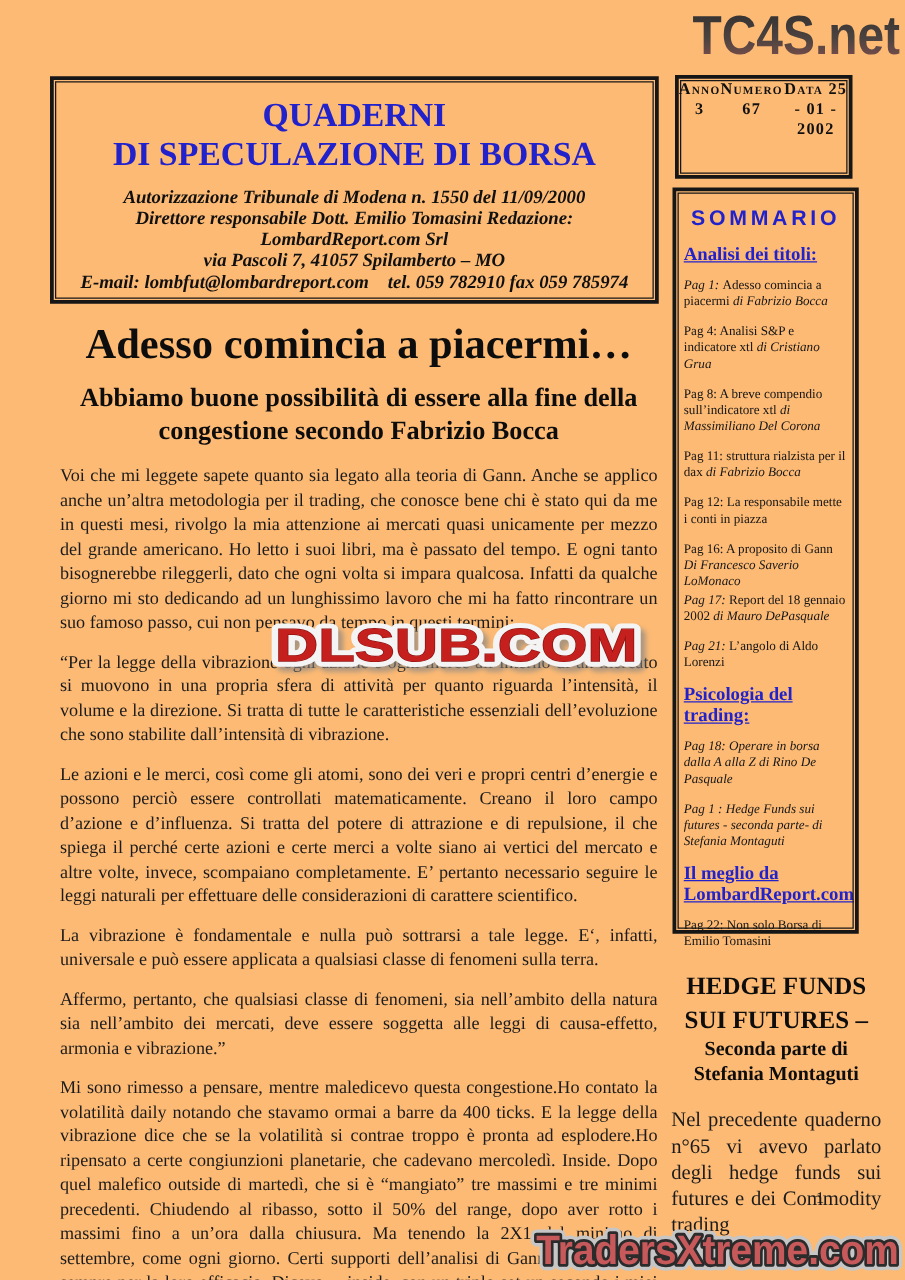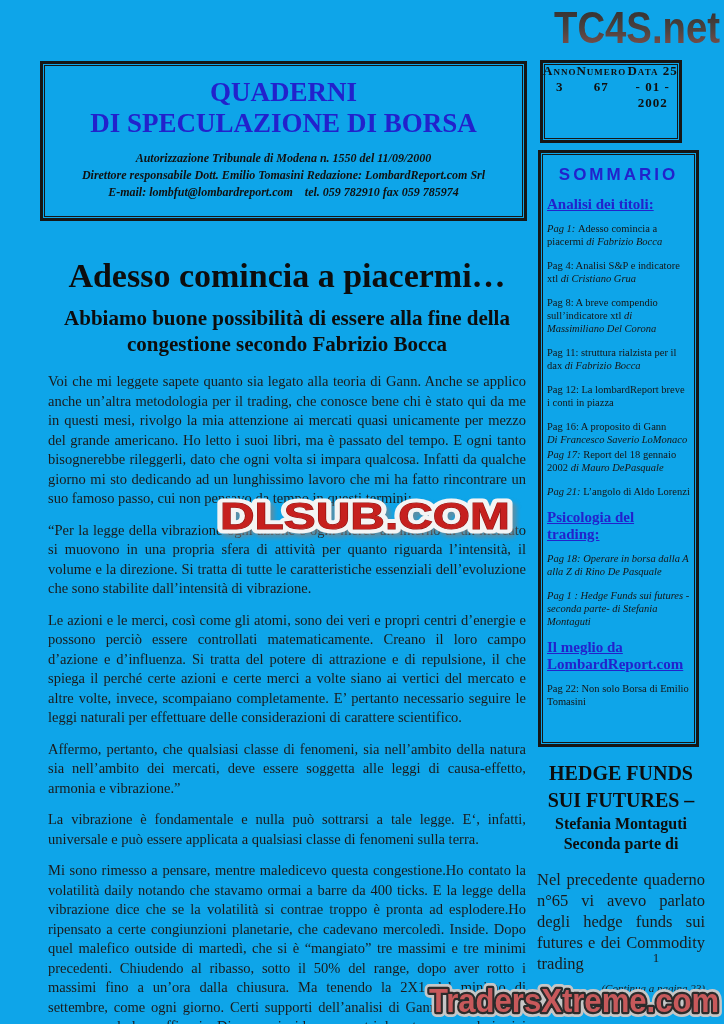--- a/index.html
+++ b/index.html
@@ -1,59 +1,59 @@
 <!DOCTYPE html>
 <html lang="it"><head>
 <meta charset="utf-8">
 <style>
   html,body { margin:0; padding:0; background:#fff; }
   .page {
-    position:relative; width:724px; height:1024px; background:#0ea5e9;
+    position:relative; width:724px; height:1024px; background:#fdba74;
     font-family:"Liberation Serif", serif; color:#1b1b1b; overflow:hidden;
   }
   
   .dbox { position:absolute; box-sizing:border-box; border:3px solid #161616; }
   .dbox::after { content:""; position:absolute; inset:1px; border:1px solid #161616; pointer-events:none; }
 
   
   .logo-top { position:absolute; top:2px; right:1px; }
 
   
-  .masthead { left:40px; top:61px; width:487px; height:160px; text-align:center; }
+  .masthead { left:40px; top:61px; width:487px; height:182px; text-align:center; }
   .m-title { margin-top:13px; font-size:27px; line-height:31px; font-weight:bold; color:#2222cc; }
-  .m-info  { margin-top:11px; font-size:12px; line-height:17px; font-weight:bold; font-style:italic; color:#101010; }
+  .m-info  { margin-top:11px; font-size:15px; line-height:17px; font-weight:bold; font-style:italic; color:#101010; }
 
   
   .issue { left:540px; top:60px; width:142px; height:83px; display:flex; flex-direction:row;
            justify-content:space-evenly; text-align:center; font-weight:bold; font-size:13px;
            font-variant:small-caps; letter-spacing:1px; color:#101010; }
 
   
-  .toc { left:538px; top:150px; width:161px; height:597px; padding:4px 6px; }
+  .toc { left:538px; top:150px; width:149px; height:597px; padding:4px 6px; }
   .toc-title { text-align:center; font-family:"Liberation Sans", sans-serif; font-weight:bold;
                font-size:17px; letter-spacing:3px; color:#2222cc; margin:8px 0 10px; }
   .toc-heading { font-size:15px; line-height:17px; font-weight:bold; color:#2222cc;
                  text-decoration:underline; margin:11px 0 9px; }
   .toc-item { font-size:10.5px; line-height:13px; margin:0 0 11px; color:#151515; }
   .toc-item.tight { margin-bottom:2px; }
   .toc-item .it { font-style:italic; }
 
   
   .article { position:absolute; left:36px; top:256px; width:502px; }
   .a-title { text-align:center; font-size:34px; line-height:40px; font-weight:bold; color:#0d0d0d; }
   .a-sub   { text-align:center; font-size:21px; line-height:26px; font-weight:bold; margin-top:9px; color:#0d0d0d; }
   .a-body  { margin-top:15px; font-size:14.5px; line-height:19.5px; text-align:justify; hyphens:auto; }
   .a-body p { margin:12px; }
   .a-body p.italic { }
 
   
   .watermark { position:absolute; left:214px; top:495px; filter:drop-shadow(4px 4px 2px rgba(130,130,130,0.65)); }
 
   
-  .hedge { position:absolute; left:537px; top:760px; width:168px; }
+  .hedge { position:absolute; left:537px; top:776px; width:168px; }
   .h-t   { text-align:center; font-weight:bold; font-size:20px; line-height:27px; color:#0d0d0d; }
   .h-s   { text-align:center; font-weight:bold; font-size:16px; line-height:20px; color:#0d0d0d; }
   .h-body{ margin-top:15px; font-size:16.5px; line-height:21px; text-align:justify; hyphens:auto; }
   .h-cont{ margin-top:8px; font-size:11px; font-style:italic; text-align:right; }
 
   .page-num { position:absolute; left:645px; top:950px; width:22px; text-align:center; font-size:13px; }
 
   .logo-bottom { position:absolute; right:0px; bottom:-2px; }
 </style>
 </head>
@@ -75,75 +75,76 @@
   </div>
 
   <div class="dbox masthead">
     <div class="m-title">
       <div>QUADERNI</div>
       <div>DI SPECULAZIONE DI BORSA</div>
     </div>
     <div class="m-info">
       <div>Autorizzazione Tribunale di Modena n. 1550 del 11/09/2000</div>
       <div>Direttore responsabile Dott. Emilio Tomasini Redazione: LombardReport.com Srl</div>
+      <div>via Pascoli 7, 41057 Spilamberto – MO</div>
       <div>E-mail: lombfut@lombardreport.com&nbsp;&nbsp;&nbsp; tel. 059 782910  fax 059 785974</div>
     </div>
   </div>
 
   <div class="dbox issue">
     <div>Anno 3</div>
     <div>Numero 67</div>
     <div>Data 25 - 01 - 2002</div>
   </div>
 
   <div class="dbox toc">
     <div class="toc-title">SOMMARIO</div>
     <div>
         <div class="toc-heading">Analisi dei titoli:</div>
         <p class="toc-item"><span class="it">Pag 1: </span><span>Adesso comincia a piacermi </span><span class="it">di Fabrizio Bocca</span></p>
         <p class="toc-item"><span>Pag 4: Analisi S&amp;P e indicatore xtl </span><span class="it">di Cristiano Grua</span></p>
         <p class="toc-item"><span>Pag 8: A breve compendio sull’indicatore xtl </span><span class="it">di Massimiliano Del Corona</span></p>
         <p class="toc-item"><span>Pag 11: struttura rialzista per il dax </span><span class="it">di Fabrizio Bocca</span></p>
-        <p class="toc-item"><span>Pag 12: La lombardReport breve i conti in piazza</span></p>
+        <p class="toc-item"><span>Pag 12: La responsabile mette i conti in piazza</span></p>
         <p class="toc-item tight"><span>Pag 16: A proposito di Gann</span><br><span class="it">Di Francesco Saverio LoMonaco</span></p>
         <p class="toc-item"><span class="it">Pag 17: </span><span>Report del 18 gennaio 2002 </span><span class="it">di Mauro DePasquale</span></p>
         <p class="toc-item"><span class="it">Pag 21: </span><span>L’angolo di Aldo Lorenzi</span></p>
         <div class="toc-heading">Psicologia del trading:</div>
         <p class="toc-item"><span class="it">Pag 18: Operare in borsa dalla A alla Z  di Rino De Pasquale</span></p>
         <p class="toc-item"><span class="it">Pag 1 : Hedge Funds sui futures - seconda parte- di Stefania Montaguti</span></p>
         <div class="toc-heading">Il meglio da LombardReport.com</div>
         <p class="toc-item"><span>Pag 22: Non solo Borsa di Emilio Tomasini</span></p>
       </div>
   </div>
 
   <div class="article">
     <div class="a-title">Adesso comincia a piacermi…</div>
     <div class="a-sub">Abbiamo buone possibilità di essere alla fine della congestione secondo Fabrizio Bocca</div>
     <div class="a-body">
         <p>Voi che mi leggete sapete quanto sia legato alla teoria di Gann. Anche se applico anche un’altra metodologia per il trading, che conosce bene chi è stato qui da me in questi mesi, rivolgo la mia attenzione ai mercati quasi unicamente per mezzo del grande americano. Ho letto i suoi libri, ma è passato del tempo. E ogni tanto bisognerebbe rileggerli, dato che ogni volta si impara qualcosa. Infatti da qualche giorno mi sto dedicando ad un lunghissimo lavoro che mi ha fatto rincontrare un suo famoso passo, cui non pensavo da tempo in questi termini:</p>
         <p class="italic">“Per la legge della vibrazione ogni azione e ogni merce all’interno di un mercato si muovono in una propria sfera di attività per quanto riguarda l’intensità, il volume e la direzione. Si tratta di tutte le caratteristiche essenziali dell’evoluzione che sono stabilite dall’intensità di vibrazione.</p>
         <p class="italic">Le azioni e le merci, così come gli atomi, sono dei veri e propri centri d’energie e possono perciò essere controllati matematicamente. Creano il loro campo d’azione e d’influenza. Si tratta del potere di attrazione e di repulsione, il che spiega il perché certe azioni e certe merci a volte siano ai vertici del mercato e altre volte, invece, scompaiano completamente. E’ pertanto necessario seguire le leggi naturali per effettuare delle considerazioni di carattere scientifico.</p>
+        <p class="italic">La vibrazione è fondamentale e nulla può sottrarsi a tale legge. E‘, infatti, universale e può essere applicata a qualsiasi classe di fenomeni sulla terra.</p>
         <p class="italic">Affermo, pertanto, che qualsiasi classe di fenomeni, sia nell’ambito della natura sia nell’ambito dei mercati, deve essere soggetta alle leggi di causa-effetto, armonia e vibrazione.”</p>
-        <p class="italic">La vibrazione è fondamentale e nulla può sottrarsi a tale legge. E‘, infatti, universale e può essere applicata a qualsiasi classe di fenomeni sulla terra.</p>
         <p>Mi sono rimesso a pensare, mentre maledicevo questa congestione.Ho contato la volatilità daily notando che stavamo ormai a barre da 400 ticks. E la legge della vibrazione dice che se la volatilità si contrae troppo è pronta ad esplodere.Ho ripensato a certe congiunzioni planetarie, che cadevano mercoledì. Inside. Dopo quel malefico outside di martedì, che si è “mangiato” tre massimi e tre minimi precedenti. Chiudendo al ribasso, sotto il 50% del range, dopo aver rotto i massimi fino a un’ora dalla chiusura. Ma tenendo la 2X1 dal minimo di settembre, come ogni giorno. Certi supporti dell’analisi di Gann mi stupiscono sempre per la loro efficacia. Dicevo… inside, con un triplo set-up secondo i miei conti. Con il 45 minuti che fa il triangolo che vedete di seguito:</p>
       </div>
   </div>
 
   <div class="watermark">
     <svg width="302" height="44" viewBox="0 0 302 44">
       <text x="151" y="34" text-anchor="middle" textLength="290" lengthAdjust="spacingAndGlyphs" font-family="Liberation Sans, sans-serif" font-weight="bold" font-size="37" paint-order="stroke" stroke="#f4f4f4" stroke-width="9" stroke-linejoin="round" fill="none">DLSUB.COM</text>
       <text x="151" y="34" text-anchor="middle" textLength="290" lengthAdjust="spacingAndGlyphs" font-family="Liberation Sans, sans-serif" font-weight="bold" font-size="37" paint-order="stroke" stroke="#8e1412" stroke-width="1" fill="#c6201e">DLSUB.COM</text>
     </svg>
   </div>
 
   <div class="hedge">
     <div class="h-t">HEDGE FUNDS</div>
     <div class="h-t">SUI FUTURES –</div>
+    <div class="h-s">Seconda parte di</div>
     <div class="h-s">Stefania Montaguti</div>
-    <div class="h-s">Seconda parte di</div>
     <div class="h-body">Nel precedente quaderno n°65 vi avevo parlato degli hedge funds sui futures e dei Commodity trading</div>
     <div class="h-cont">(Continua a pagina 23)</div>
   </div>
 
   <div class="page-num">1</div>
 
   <div class="logo-bottom">
     <svg width="300" height="42" viewBox="0 0 300 42">
       <text x="150" y="32" text-anchor="middle" textLength="290" lengthAdjust="spacingAndGlyphs" font-family="Liberation Sans, sans-serif" font-weight="bold" font-size="33" paint-order="stroke" stroke="#c6c6c6" stroke-width="10" stroke-linejoin="round" fill="none">TradersXtreme.com</text>
       <text x="150" y="32" text-anchor="middle" textLength="290" lengthAdjust="spacingAndGlyphs" font-family="Liberation Sans, sans-serif" font-weight="bold" font-size="33" paint-order="stroke" stroke="#2b2b2b" stroke-width="4.5" stroke-linejoin="round" fill="#c7595b">TradersXtreme.com</text>

